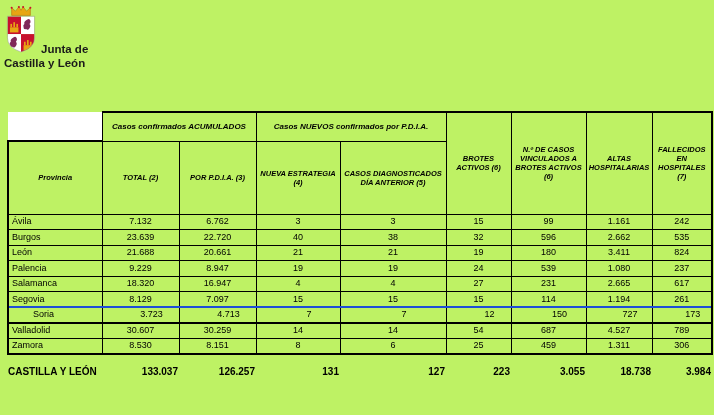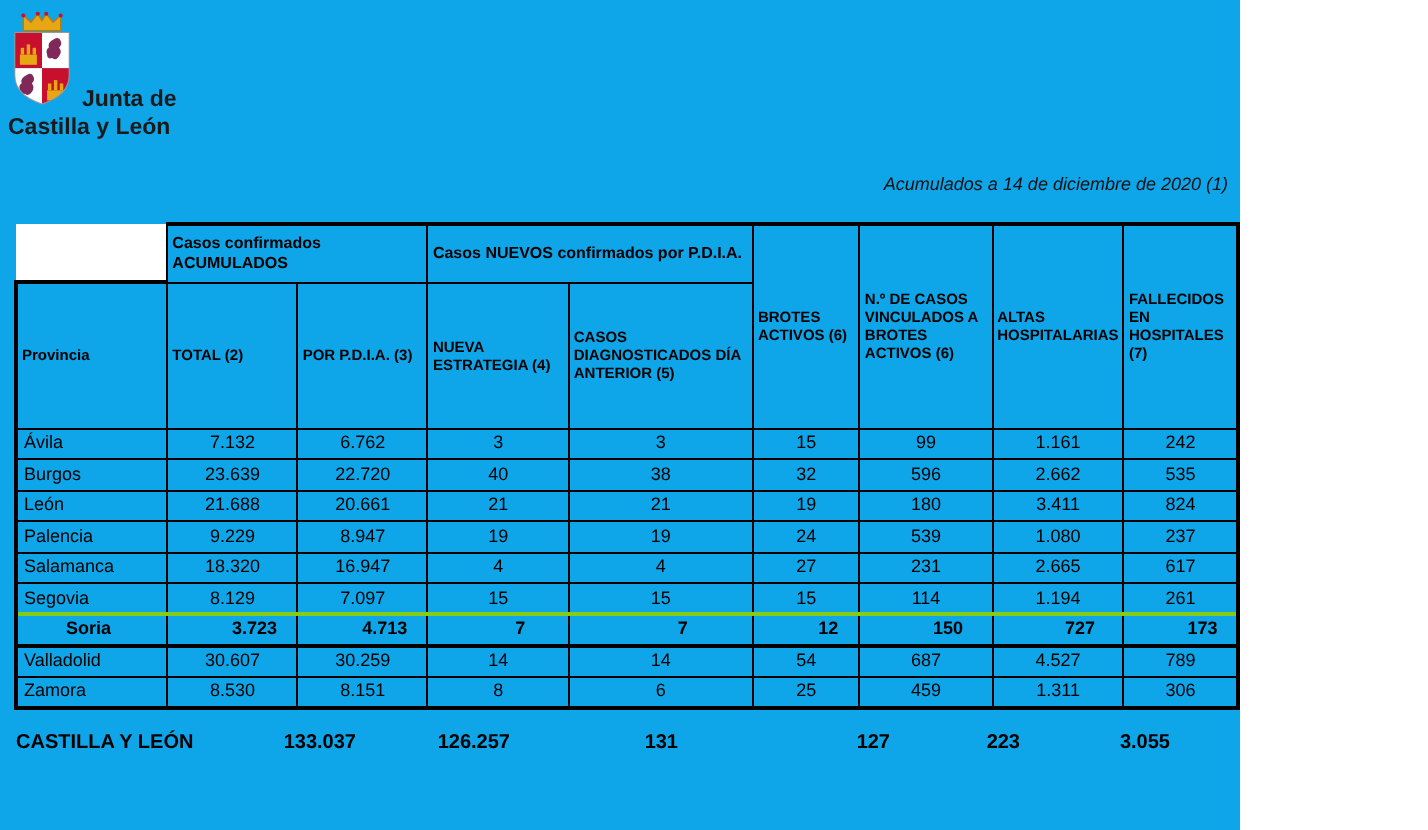--- a/index.html
+++ b/index.html
@@ -1,51 +1,51 @@
 <!DOCTYPE html>
 <html><head>
 <meta charset="utf-8">
 <style>
   * { margin:0; padding:0; box-sizing:border-box; }
   html,body { background:#ffffff; }
   body { width:714px; height:415px; font-family:"Liberation Sans", sans-serif; position:relative; }
-  .page { position:absolute; left:0; top:0; width:620px; height:415px; background:#0ea5e9; overflow:hidden; }
+  .page { position:absolute; left:0; top:0; width:714px; height:415px; background:#bef264; overflow:hidden; }
 
   
   .logo { position:absolute; left:4px; top:5px; width:110px; color:#1a1a1a; }
   .logo-top { display:flex; align-items:flex-end; gap:3px; }
   .logo-line1 { font-weight:bold; font-size:11.5px; line-height:1; padding-bottom:2px; }
   .logo-line2 { font-weight:bold; font-size:11.5px; line-height:1; margin-top:1px; }
 
   
   .banner { position:absolute; left:100px; top:8px; width:610px; height:62px; background:#D31245;
             display:flex; align-items:center; justify-content:center; }
   .banner span { color:#fff; font-weight:bold; font-size:12.5px; letter-spacing:0.1px; }
 
   
   .subtitle { position:absolute; right:6px; top:87px; font-style:italic; font-size:9px; color:#111; }
 
   
   table { position:absolute; left:7px; top:111px; border-collapse:collapse; table-layout:fixed; }
   th, td { border:1px solid #000; color:#000; }
-  thead th { font-weight:bold; font-size:7.5px; line-height:1.2; text-align:left; vertical-align:middle; padding:1px 2px; }
+  thead th { font-weight:bold; font-size:7.5px; line-height:1.2; text-align:center; vertical-align:middle; padding:1px 2px;font-style:italic; }
   th.group { font-size:8px; }
   tr.gh-row { height:29px; }
   tr.sub-row { height:73px; }
   td.corner { border:none; background:#fff; }
   
   tr.gh-row th { border-top:2px solid #000; }
   th.last-col, td.last-col { border-right:2px solid #000; }
   th.prov-h { border-top:2px solid #000; border-left:2px solid #000;margin-left:39px; }
   tbody td.prov { border-left:2px solid #000;margin-top:40px; }
   tbody tr:last-child td { border-bottom:2px solid #000; }
   tbody tr { height:15.5px; }
   tbody td { font-size:9px; line-height:1; text-align:center; vertical-align:middle; padding:1px 2px; }
   tbody td.prov { text-align:left; padding-left:3px; }
-  tbody tr.highlight td { border-top:2px solid #84cc16; border-bottom:2px solid #000; font-weight:bold;padding-left:24px; }
+  tbody tr.highlight td { border-top:2px solid #1d4ed8; border-bottom:2px solid #000; font-weight:normal;padding-left:24px; }
 
   
   .total-row { position:absolute; left:7px; top:362px; width:704px; display:grid;
                grid-template-columns:94px 77px 77px 84px 106px 65px 75px 66px 60px;
                font-weight:bold; font-size:10px; color:#000; align-items:center; height:18px; }
   .total-row .cell { text-align:right; }
   .total-row .label { text-align:left; padding-left:1px; white-space:nowrap; }
 </style>
 </head>
 <body>
@@ -90,21 +90,20 @@
           </g>
           <path d="M4 13 H36 V38 Q36 50 20 55 Q4 50 4 38 Z" fill="none" stroke="#999" stroke-width="0.6"></path>
         </svg>
       </span>
       <span class="logo-line1">Junta de</span>
     </div>
     <div class="logo-line2">Castilla y León</div>
   </div>
 
 
-  <div class="subtitle">Acumulados a 14 de diciembre de 2020 (1)</div>
 
   <table>
     <colgroup>
       <col style="width:94px">
         <col style="width:77px">
         <col style="width:77px">
         <col style="width:84px">
       <col style="width:106px">
         <col style="width:65px">
         <col style="width:75px">

